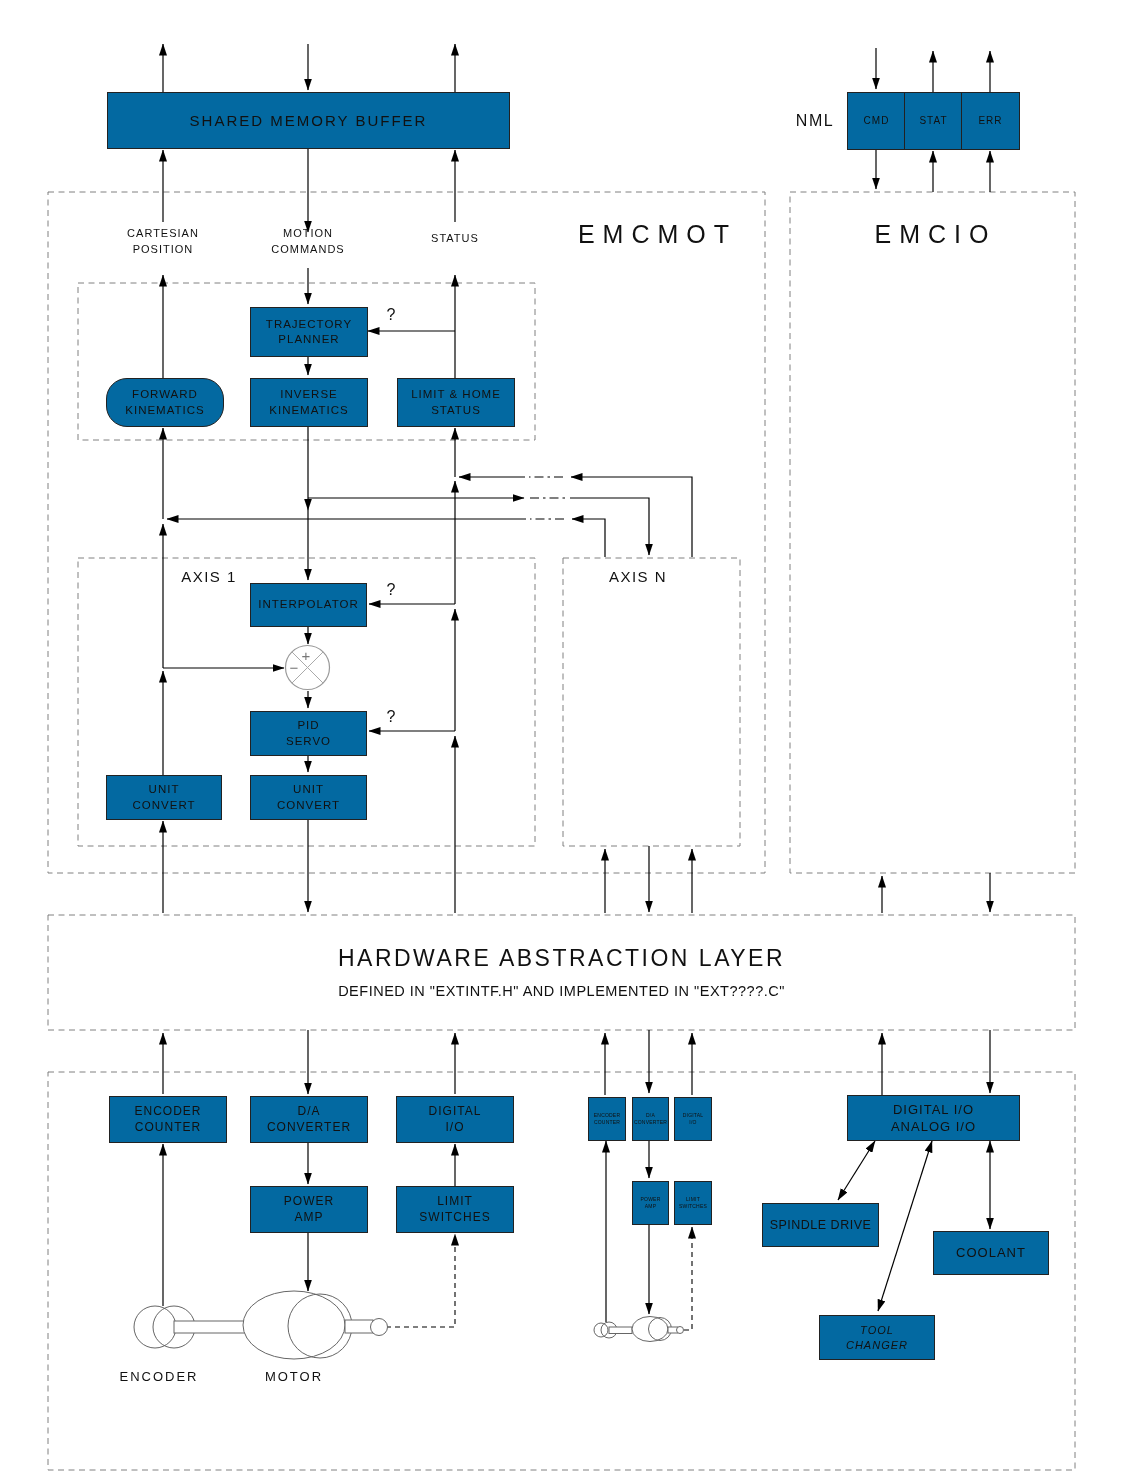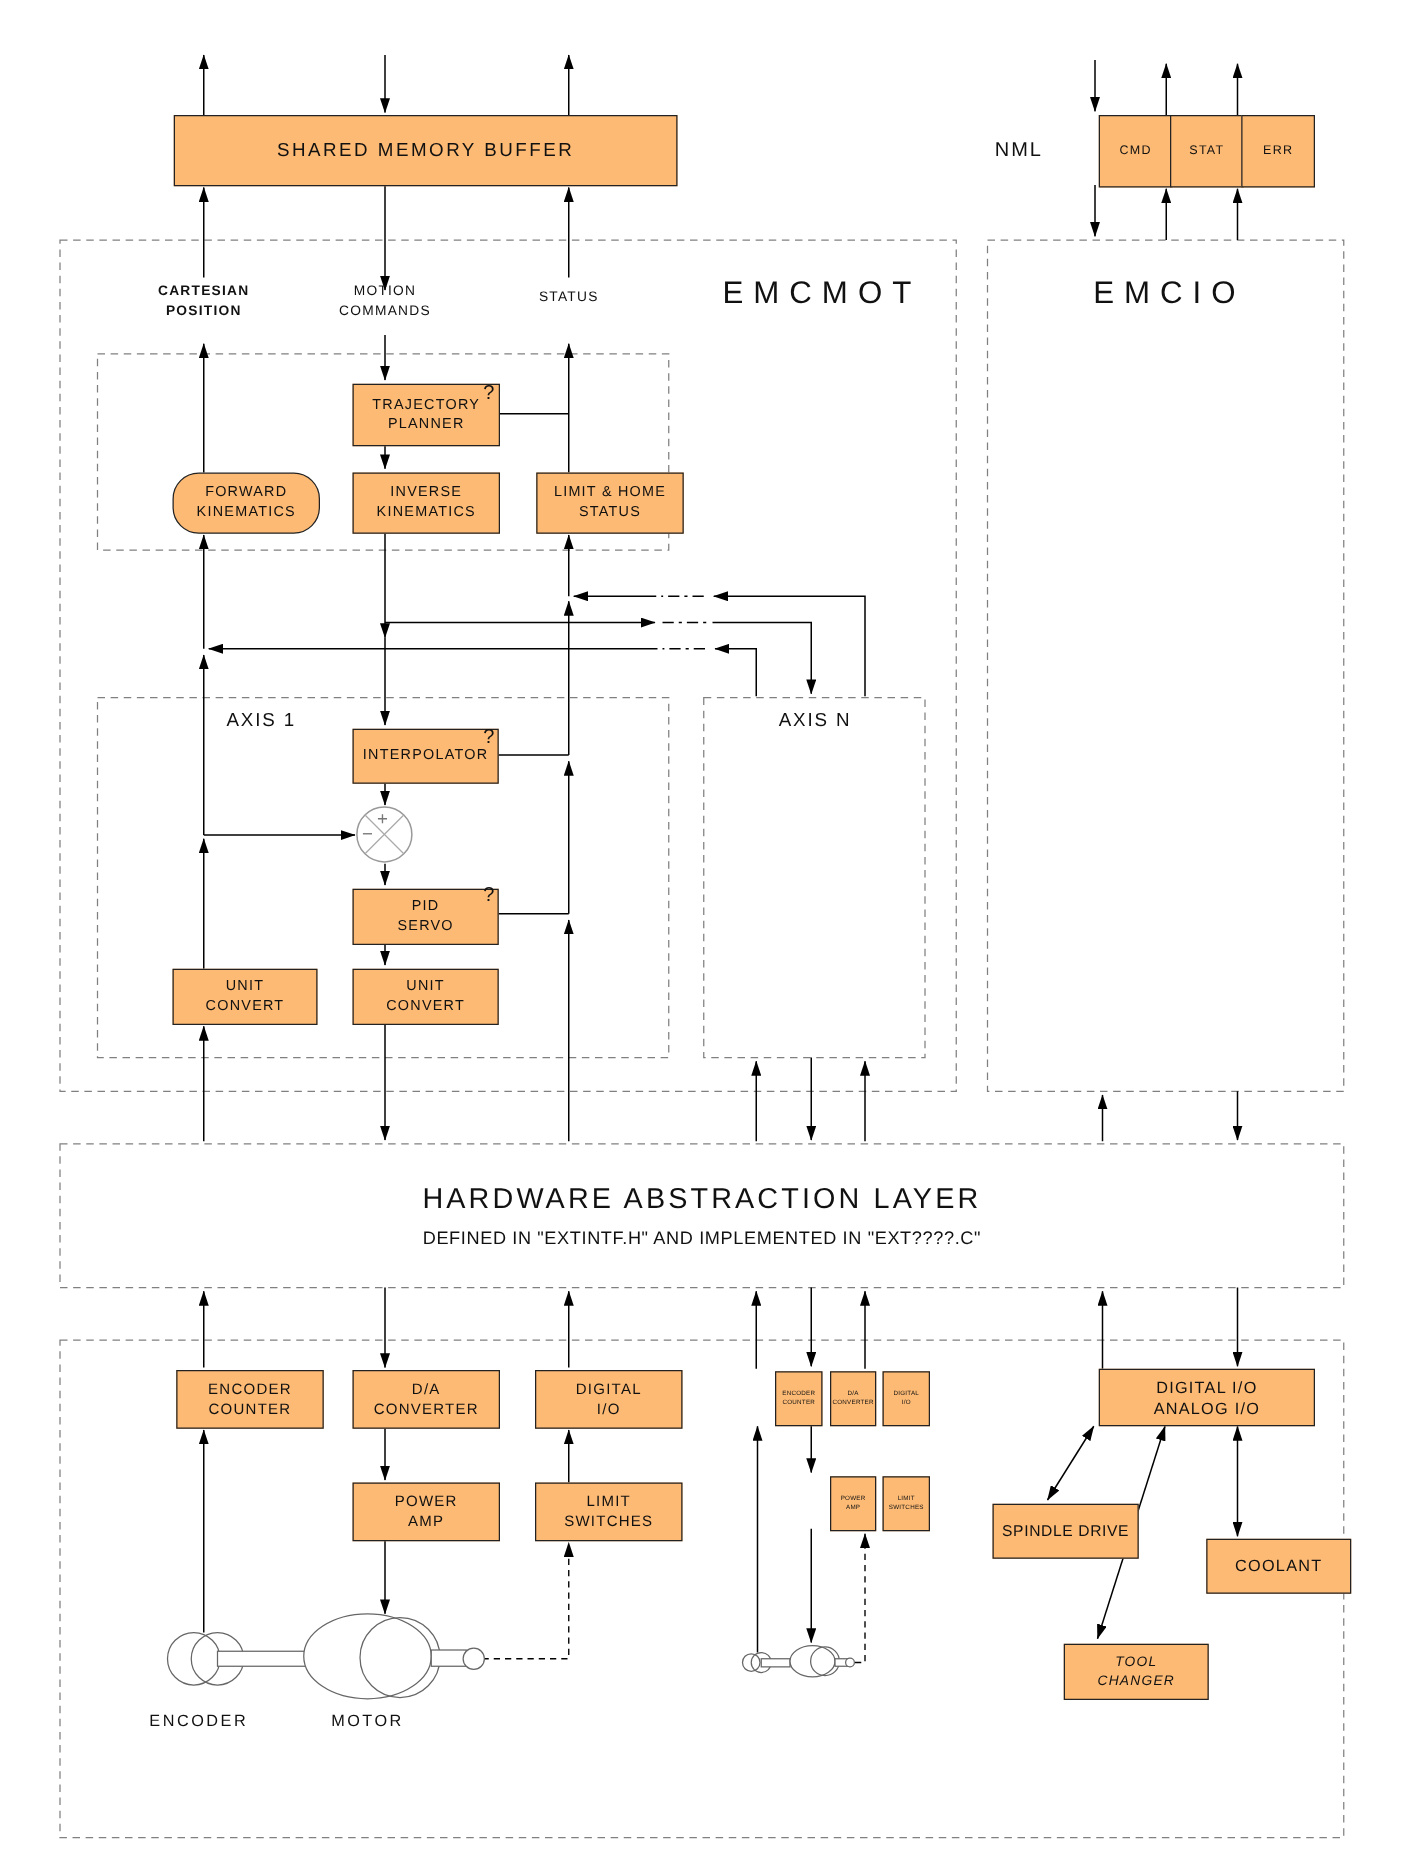--- a/index.html
+++ b/index.html
@@ -1,21 +1,21 @@
 <!DOCTYPE html>
 <html><head>
 <meta charset="utf-8">
 <style>
   html,body{margin:0;padding:0;background:#fff;}
   #stage{position:relative;width:1122px;height:1480px;background:#ffffff;
          font-family:"Liberation Sans",sans-serif;color:#111;overflow:hidden;}
   #wires{position:absolute;left:0;top:0;}
-  .box{position:absolute;border:1.2px solid #222;background:#fdba74;
+  .box{position:absolute;border:1.2px solid #222;background:#0369a1;
        display:flex;align-items:center;justify-content:center;text-align:center;
-       white-space:pre-line;font-size:11.5px;letter-spacing:1px;line-height:1.32;margin-left:32px;}
+       white-space:pre-line;font-size:11.5px;letter-spacing:1px;line-height:1.32;}
   .lbl{position:absolute;text-align:center;white-space:pre-line;
        font-size:11px;letter-spacing:1px;line-height:1.45;}
   .title{font-size:25px;letter-spacing:8px;font-weight:400;}
   .mini{font-size:5px;letter-spacing:0.2px;line-height:1.5;}
   .qm{position:absolute;font-size:16px;text-align:center;}
   .pm{position:absolute;font-size:15px;color:#777;text-align:center;width:16px;height:16px;line-height:16px;}
 </style>
 </head>
 <body>
 
@@ -151,21 +151,21 @@
   </g>
 </svg>
 
 <div class="box" style="left:107px;top:92px;width:401px;height:55px;font-size:15px;letter-spacing:2px;">SHARED MEMORY BUFFER</div>
 
 <div class="lbl" style="left:790px;top:109px;width:50px;height:22px;font-size:16px;letter-spacing:1.5px;">NML</div>
 <div class="box" style="left:847px;top:92px;width:57px;height:56px;font-size:10px;">CMD</div>
 <div class="box" style="left:904px;top:92px;width:57px;height:56px;font-size:10px;">STAT</div>
 <div class="box" style="left:961px;top:92px;width:57px;height:56px;font-size:10px;">ERR</div>
 
-<div class="lbl" style="left:118px;top:226px;width:90px;font-weight:bold;">CARTESIAN
+<div class="lbl" style="left:118px;top:226px;width:90px;">CARTESIAN
 POSITION</div>
 <div class="lbl" style="left:263px;top:226px;width:90px;">MOTION
 COMMANDS</div>
 <div class="lbl" style="left:410px;top:231px;width:90px;">STATUS</div>
 
 <div class="lbl title" style="left:565px;top:216px;width:185px;">EMCMOT</div>
 <div class="lbl title" style="left:843px;top:216px;width:185px;">EMCIO</div>
 
 <div class="box" style="left:250px;top:307px;width:116px;height:48px;">TRAJECTORY
 PLANNER</div>
@@ -183,21 +183,21 @@
 <div class="pm" style="left:298px;top:648px;">+</div>
 <div class="pm" style="left:286px;top:660px;">−</div>
 <div class="box" style="left:250px;top:711px;width:115px;height:43px;">PID
 SERVO</div>
 <div class="qm" style="left:378px;top:708px;width:26px;">?</div>
 <div class="box" style="left:106px;top:775px;width:114px;height:43px;">UNIT
 CONVERT</div>
 <div class="box" style="left:250px;top:775px;width:115px;height:43px;">UNIT
 CONVERT</div>
 
-<div class="lbl" style="left:606px;top:566px;width:92px;font-size:15px;letter-spacing:1.5px;">AXIS N</div>
+<div class="lbl" style="left:592px;top:566px;width:92px;font-size:15px;letter-spacing:1.5px;">AXIS N</div>
 
 <div class="lbl" style="left:48px;top:942px;width:1027px;font-size:23px;letter-spacing:2.5px;">HARDWARE ABSTRACTION LAYER</div>
 <div class="lbl" style="left:48px;top:981px;width:1027px;font-size:14.5px;letter-spacing:0.5px;">DEFINED IN "EXTINTF.H" AND IMPLEMENTED IN "EXT????.C"</div>
 
 <div class="box" style="left:109px;top:1096px;width:116px;height:45px;font-size:12px;">ENCODER
 COUNTER</div>
 <div class="box" style="left:250px;top:1096px;width:116px;height:45px;font-size:12px;">D/A
 CONVERTER</div>
 <div class="box" style="left:396px;top:1096px;width:116px;height:45px;font-size:12px;">DIGITAL
 I/O</div>

